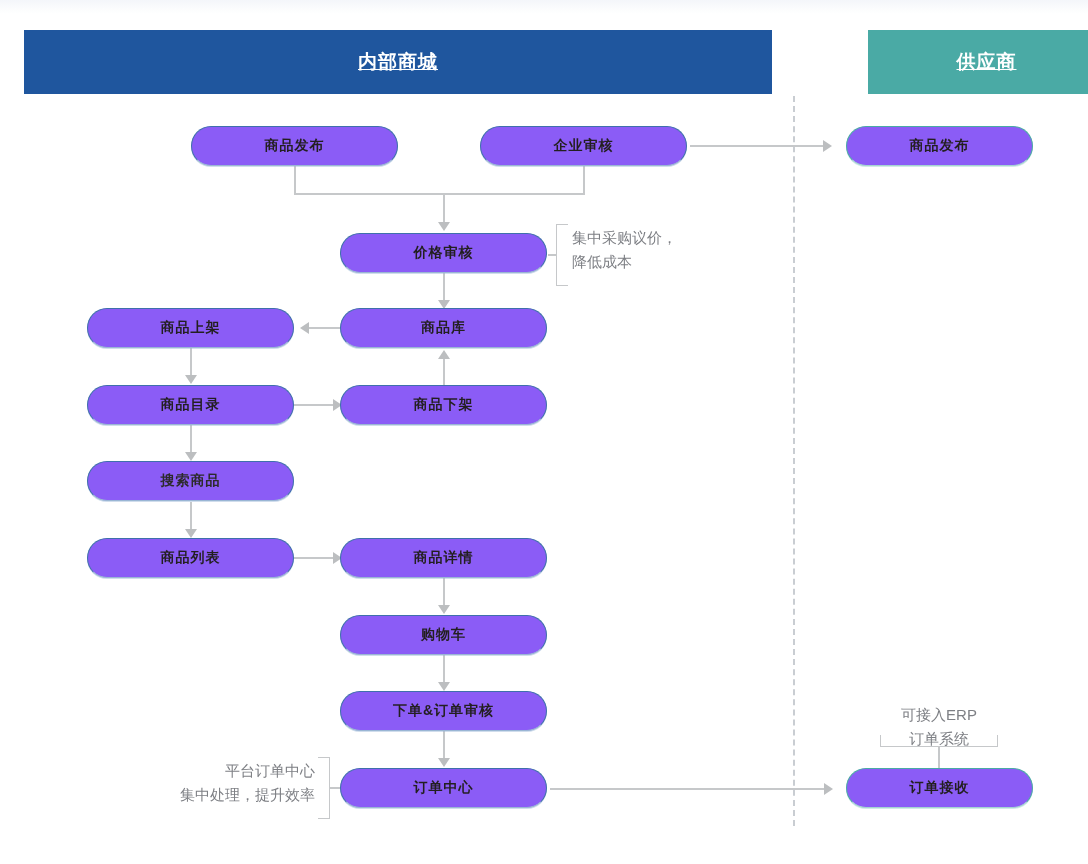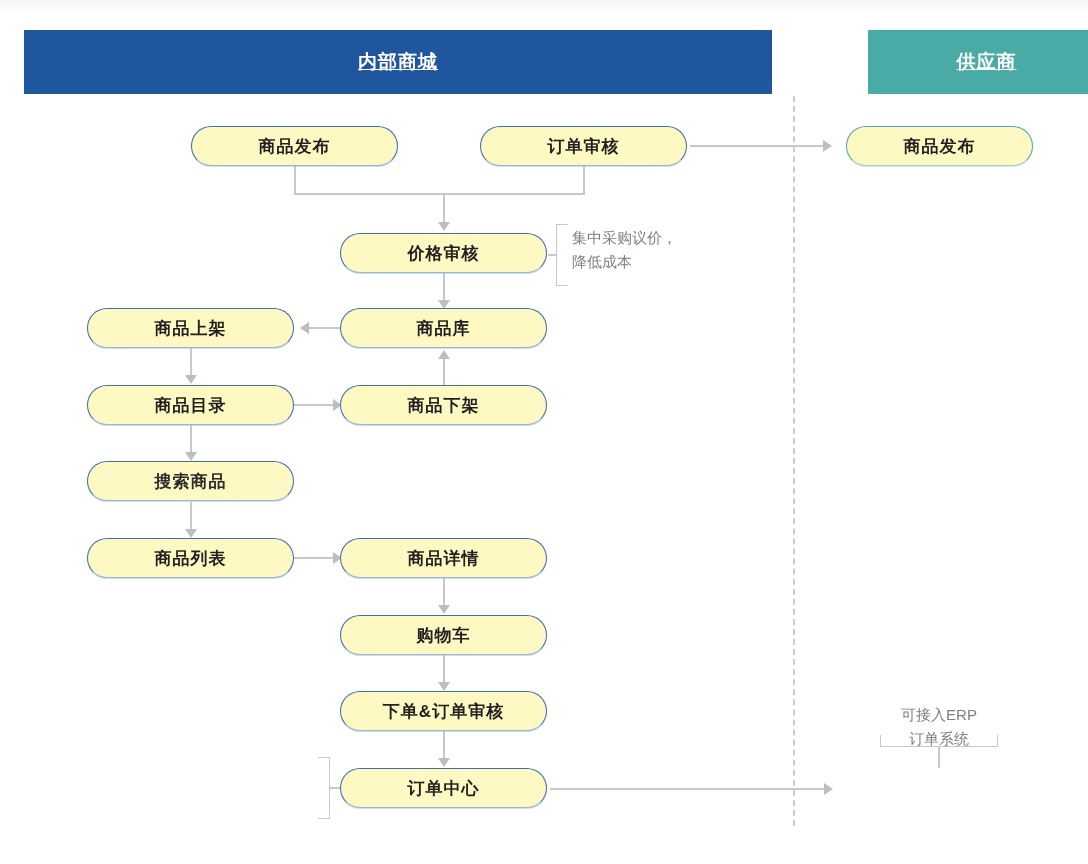--- a/index.html
+++ b/index.html
@@ -59,22 +59,22 @@
     border-left: 2px dashed #c9cdd2;
   }
   
   .node {
     position: absolute;
     box-sizing: border-box;
     display: flex;
     align-items: center;
     justify-content: center;
     border-radius: 22px;
-    background: #fef9c3;
-    font-size: 17px;
+    background: #8b5cf6;
+    font-size: 14px;
     font-weight: bold;
     color: #231f20;
     letter-spacing: 1px;
     height: 40px;
   }
   .node.blue {
     border: 1.6px solid #3f70ab;
     border-bottom-color: #9ab6d4;
     box-shadow: 0 1px 0 rgba(150,180,212,0.45);
   }
@@ -210,30 +210,32 @@
 
   <div class="bracket right-brace" style="left:318px; top:757px; width:12px; height:62px;"></div>
   <div class="stem h" style="left:330px; top:787px; width:10px;"></div>
 
   <div class="bracket bottom-brace" style="left:880px; top:735px; width:118px; height:12px;"></div>
   <div class="stem v" style="left:938px; top:746px; height:22px;"></div>
 
   <div class="note right-of" style="left:572px; top:226px; width:150px;">集中采购议价，
 降低成本</div>
 
+  <div class="note left-of" style="left:120px; top:759px; width:195px;">平台订单中心
+集中处理，提升效率</div>
 
   <div class="note above" style="left:869px; top:703px; width:140px;">可接入ERP
 订单系统</div>
 
   <div class="node blue" style="left:191px; top:126px; width:207px;">
     <span>商品发布</span>
   </div>
 
   <div class="node blue" style="left:480px; top:126px; width:207px;">
-    <span>订单审核</span>
+    <span>企业审核</span>
   </div>
 
   <div class="node teal" style="left:846px; top:126px; width:187px;">
     <span>商品发布</span>
   </div>
 
   <div class="node blue" style="left:340px; top:233px; width:207px;">
     <span>价格审核</span>
   </div>
 
@@ -270,14 +272,17 @@
   </div>
 
   <div class="node blue" style="left:340px; top:691px; width:207px;">
     <span>下单&amp;订单审核</span>
   </div>
 
   <div class="node blue" style="left:340px; top:768px; width:207px;">
     <span>订单中心</span>
   </div>
 
+  <div class="node teal" style="left:846px; top:768px; width:187px;">
+    <span>订单接收</span>
+  </div>
 
 </div>
 
 </body></html>

